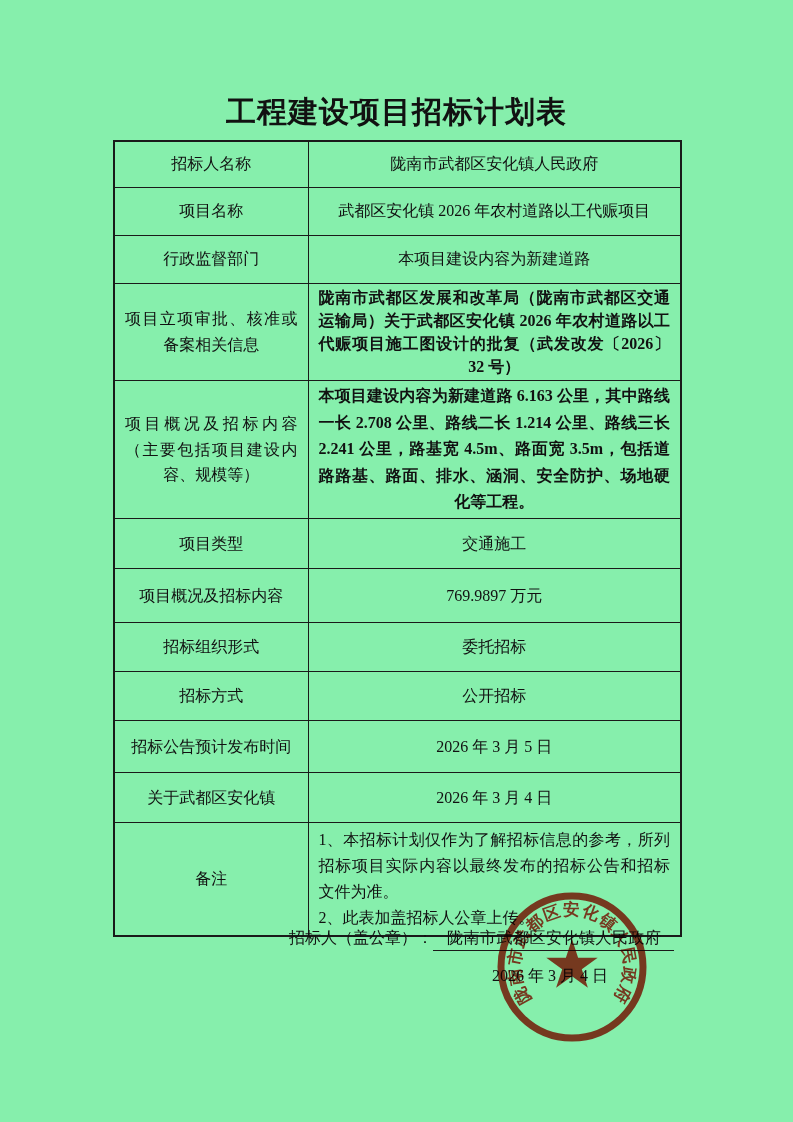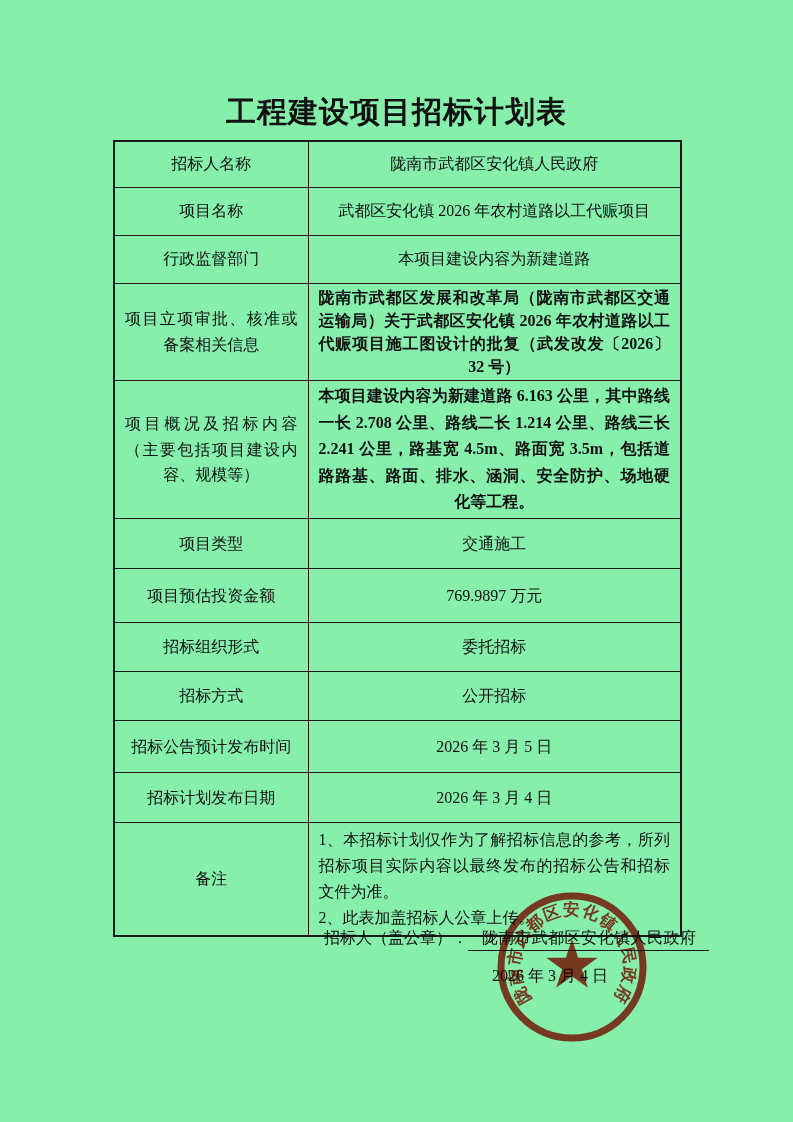--- a/index.html
+++ b/index.html
@@ -33,21 +33,21 @@
   }
   td.value.tight{line-height:1.45;}
   td.value.remark{
     text-align:justify;text-align-last:left;white-space:pre-line;
     line-height:1.62;padding:1px 10px;
   }
   tr.r1{height:46px} tr.r2{height:48px} tr.r3{height:48px} tr.r4{height:68px}
   tr.r5{height:132px} tr.r6{height:50px} tr.r7{height:54px} tr.r8{height:49px}
   tr.r9{height:49px} tr.r10{height:52px} tr.r11{height:50px} tr.r12{height:114px}
   .sig-row{
-    position:absolute;left:324px;top:928px;display:flex;align-items:baseline;
+    position:absolute;left:289px;top:928px;display:flex;align-items:baseline;
     font-size:16px;white-space:nowrap;color:#111;
   }
   .sig-name{
     display:inline-block;border-bottom:1.5px solid #1a1a1a;
     padding:0 12px 1px 14px;letter-spacing:0.5px;
   }
   .sig-date{
     position:absolute;left:468px;top:966px;width:164px;text-align:center;
     font-size:16px;color:#111;
   }
@@ -91,37 +91,37 @@
       </tr>
       <tr class="r5">
         <td class="label">项目概况及招标内容（主要包括项目建设内容、规模等）</td>
         <td class="value just">本项目建设内容为新建道路 6.163 公里，其中路线一长 2.708 公里、路线二长 1.214 公里、路线三长 2.241 公里，路基宽 4.5m、路面宽 3.5m，包括道路路基、路面、排水、涵洞、安全防护、场地硬化等工程。</td>
       </tr>
       <tr class="r6">
         <td class="label">项目类型</td>
         <td class="value">交通施工</td>
       </tr>
       <tr class="r7">
-        <td class="label">项目预估投资金额</td>
+        <td class="label">项目概况及招标内容</td>
         <td class="value">769.9897 万元</td>
       </tr>
       <tr class="r8">
         <td class="label">招标组织形式</td>
         <td class="value">委托招标</td>
       </tr>
       <tr class="r9">
         <td class="label">招标方式</td>
         <td class="value">公开招标</td>
       </tr>
       <tr class="r10">
         <td class="label">招标公告预计发布时间</td>
         <td class="value">2026 年 3 月 5 日</td>
       </tr>
       <tr class="r11">
-        <td class="label">招标计划发布日期</td>
+        <td class="label">关于武都区安化镇</td>
         <td class="value">2026 年 3 月 4 日</td>
       </tr>
       <tr class="r12">
         <td class="label">备注</td>
         <td class="value remark">1、本招标计划仅作为了解招标信息的参考，所列招标项目实际内容以最终发布的招标公告和招标文件为准。
 2、此表加盖招标人公章上传。</td>
       </tr>
     </tbody>
   </table>
 

